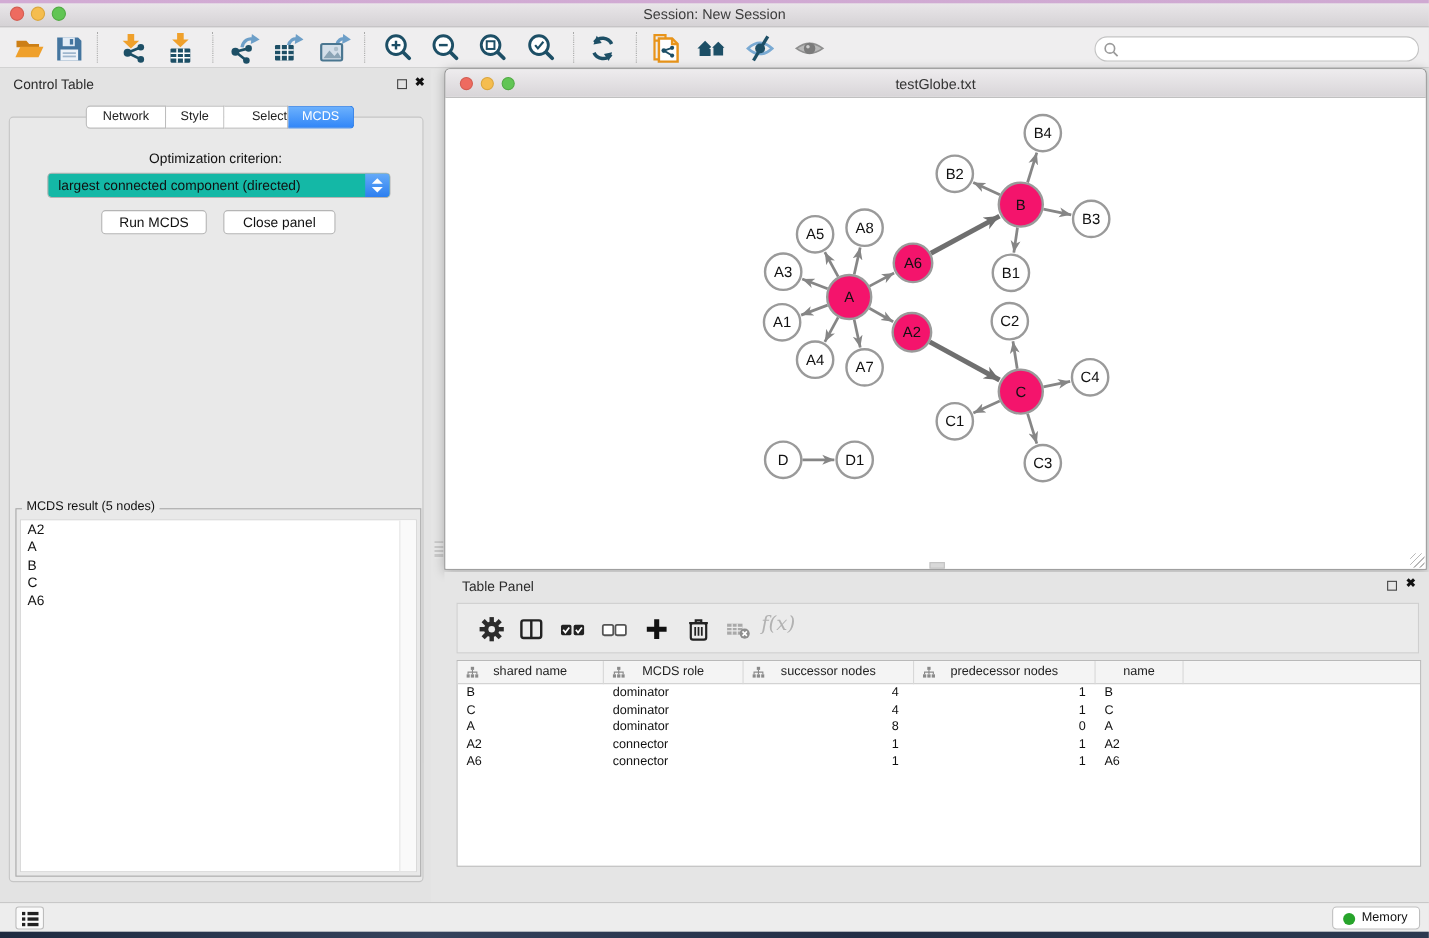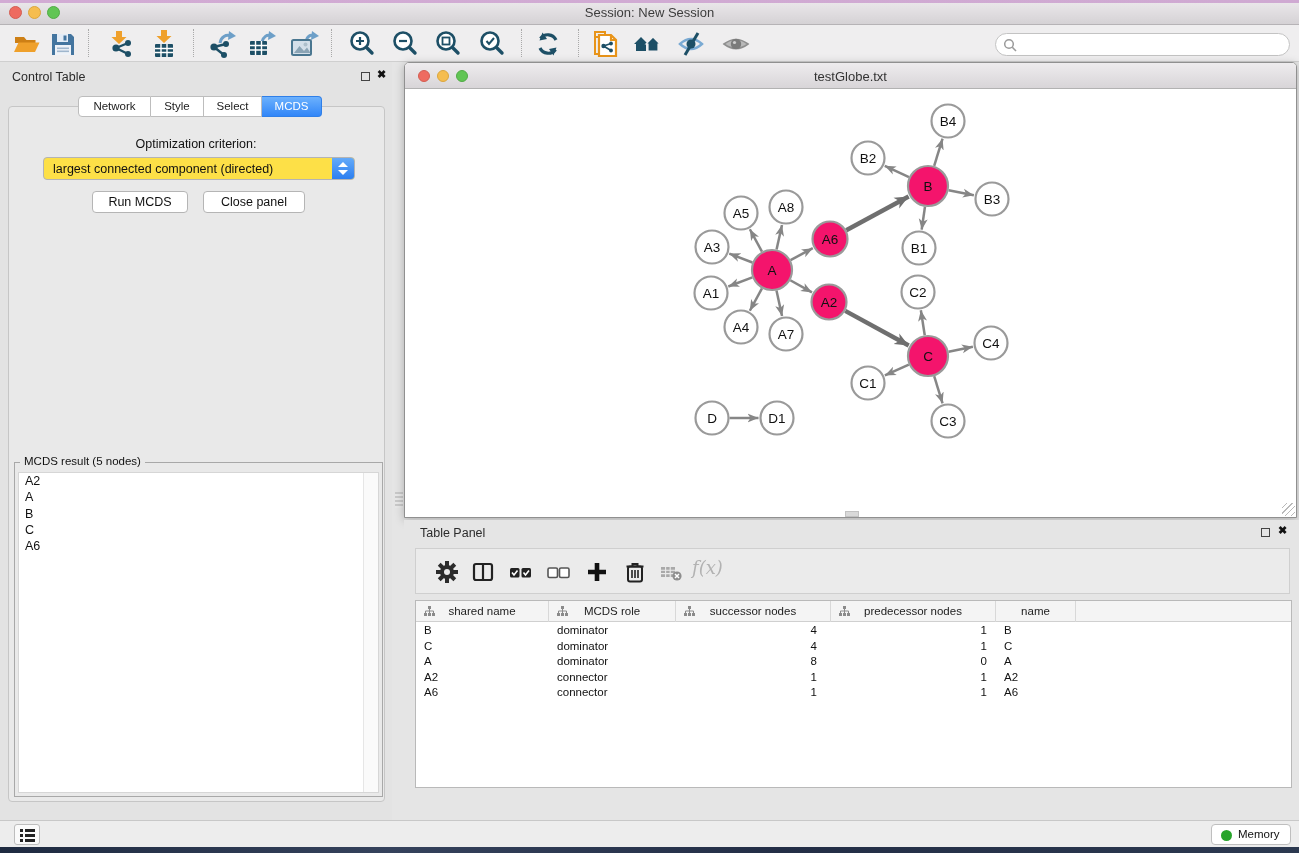--- a/index.html
+++ b/index.html
@@ -38,21 +38,21 @@
     background:#e9e9e9; border:1px solid #c6c6c6; border-radius:4px; }
   .tabs-row { position:absolute; left:78px; top:34px; height:21px; display:flex; z-index:5; }
   .tab { height:21px; line-height:19px; text-align:center; font-size:11.5px;
     background:#fff; border:1px solid #bdbdbd; border-left:none; color:#222; }
   .tab:first-child { border-left:1px solid #bdbdbd; border-radius:4px 0 0 4px; }
   .tab:last-child { border-radius:0 4px 4px 0; }
   .tab.active { background:linear-gradient(#6cb1fd,#3186f8); color:#fff; border-color:#2f7fe8; }
 
   .opt-label { position:absolute; left:0; top:75px; width:392px; text-align:center; font-size:12.5px; color:#111; }
   .dropdown { position:absolute; left:43px; top:95px; width:312px; height:23px;
-    background:#fde047; border:1px solid #b4b4b4; border-radius:4px; }
+    background:#14b8a6; border:1px solid #b4b4b4; border-radius:4px; }
   .dropdown .val { position:absolute; left:9px; top:4px; font-size:12.5px; color:#111; white-space:nowrap; }
   .dd-spin { position:absolute; right:0; top:0; width:22px; height:21px; border-radius:0 3px 3px 0;
     background:linear-gradient(#64aaf9,#2d7ff0); }
   .dd-spin .up, .dd-spin .dn { position:absolute; left:6px; width:0; height:0;
     border-left:5px solid transparent; border-right:5px solid transparent; }
   .dd-spin .up { top:4px; border-bottom:5px solid #fff; }
   .dd-spin .dn { bottom:4px; border-top:5px solid #fff; }
   .cp-btn { position:absolute; top:129px; height:22px; background:#fff;
     border:1px solid #b5b5b5; border-radius:4px; font-size:12.5px; color:#111;
     text-align:center; line-height:20px; }
@@ -300,21 +300,21 @@
 <div class="control-panel">
   <div class="panel-header">
     <div class="panel-title">Control Table</div>
     <div class="float-icon" style="left:361px"></div>
     <div class="close-x" style="left:377px">✖</div>
   </div>
   <div class="cp-content"></div>
   <div class="tabs-row" id="cp-tabs">
       <div class="tab" style="width: 73px;">Network</div>
       <div class="tab" style="width: 53px;">Style</div>
-      <div class="tab" style="width: 58px;">Select</div>
+      <div class="tab" style="width: 58px; text-align: right;">Select</div>
       <div class="tab active" style="width: 60px;">MCDS</div>
     </div>
   <div class="opt-label">Optimization criterion:</div>
   <div class="dropdown">
     <div class="val">largest connected component (directed)</div>
     <div class="dd-spin">
       <div class="up"></div>
         <div class="dn"></div>
     </div>
   </div>

